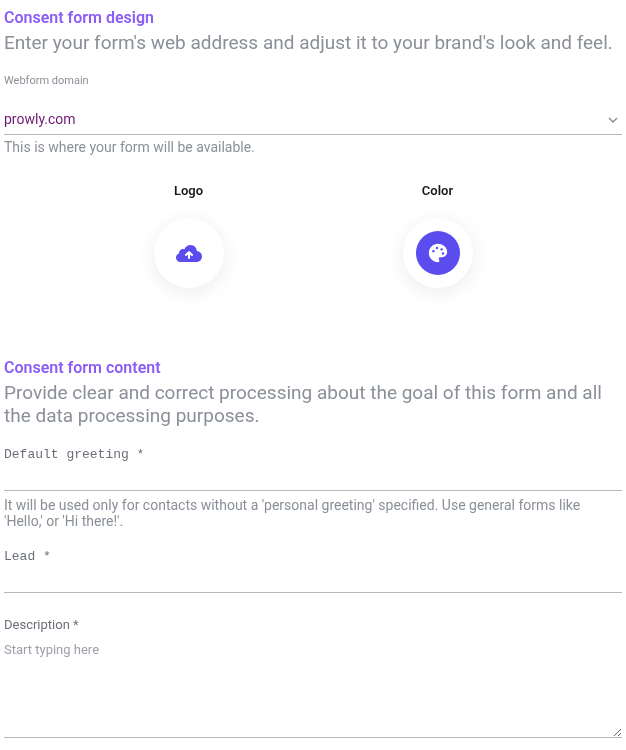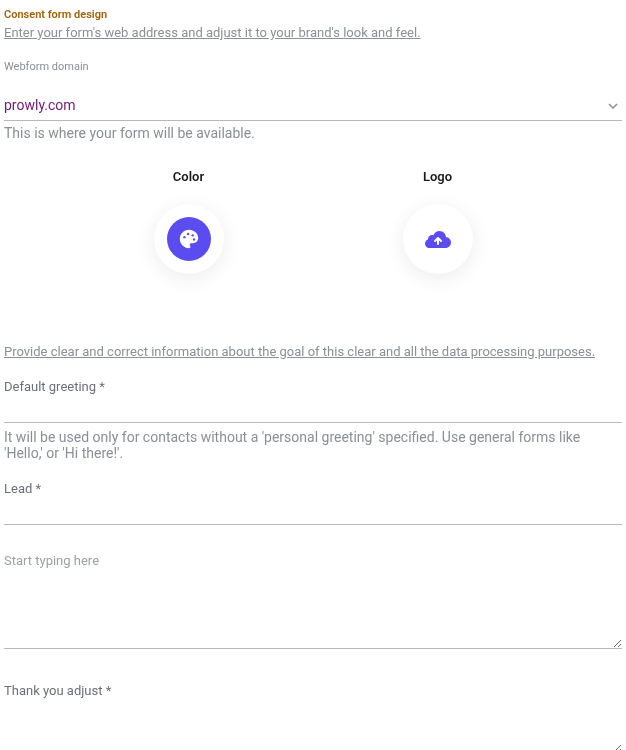--- a/index.html
+++ b/index.html
@@ -8,30 +8,29 @@
       padding: 0;
     }
     body {
       font-family: -apple-system, BlinkMacSystemFont, "Segoe UI", Roboto, Helvetica, Arial, sans-serif;
       background: #ffffff;
       color: #1a1a1a;
       padding: 8px 4px;
       width: 626px;
     }
     .section-title {
-      font-size: 11px;
+      font-size: 16px;
       font-weight: 600;
-      color: #a16207;
+      color: #8b5cf6;
       margin-bottom: 4px;
     }
     .section-subtitle {
-      font-size: 13px;
+      font-size: 19px;
       color: #8a8f98;
       margin-bottom: 20px;
-      text-decoration: underline;
     }
     .field-label {
       font-size: 11px;
       color: #8a8f98;
       margin-bottom: 18px;
       display: block;
     }
     .select-field {
       position: relative;
       border-bottom: 1px solid #b8b8b8;
@@ -107,20 +106,21 @@
       padding: 6px 0;
       outline: none;
       color: #1a1a1a;
       font-family: inherit;
     }
     .input-placeholder-label {
       font-size: 13px;
       color: #6b7078;
       margin-bottom: 0;
       display: block;
+      font-family: Liberation Mono, monospace;
     }
     .field-block {
       margin-bottom: 4px;
     }
     .field-block.with-helper {
       margin-bottom: 6px;
     }
     .textarea-block {
       margin-top: 24px;
     }
@@ -167,65 +167,67 @@
     <span class="select-value">prowly.com</span>
     <span class="select-caret">
       <svg width="10" height="6" viewBox="0 0 10 6">
           <path d="M1 1 L5 5 L9 1" fill="none" stroke="#8a8f98" stroke-width="1.5"></path>
         </svg>
     </span>
   </div>
   <div class="helper-text">This is where your form will be available.</div>
 
   <div class="design-row">
+    <div class="design-item">
+      <div class="design-label">Logo</div>
+      <div class="circle-button">
+        <span>
+          <svg width="28" height="20" viewBox="0 0 28 20">
+            <path d="M22 8.5 C22 4.9 19.1 2 15.5 2 C12.7 2 10.3 3.8 9.4 6.3 C9 6.1 8.5 6 8 6 C5.8 6 4 7.8 4 10 C4 10.2 4 10.3 4 10.5 C2.3 11 1 12.6 1 14.5 C1 16.9 3 19 5.5 19 L21.5 19 C24.5 19 27 16.5 27 13.5 C27 10.9 25.1 8.7 22.5 8.1 Z" fill="#5b4cf0"></path>
+            <path d="M14 15 L14 9 M14 9 L11 12 M14 9 L17 12" stroke="#ffffff" stroke-width="2" fill="none" stroke-linecap="round" stroke-linejoin="round"></path>
+          </svg>
+        </span>
+      </div>
+    </div>
     <div class="design-item">
       <div class="design-label">Color</div>
       <div class="circle-outer">
         <div class="circle-button filled">
           <span>
             <svg width="22" height="22" viewBox="0 0 24 24">
               <path d="M12 2 C6.5 2 2 6.5 2 12 C2 17.5 6.5 22 12 22 C12.9 22 13.6 21.3 13.6 20.4 C13.6 20 13.4 19.6 13.2 19.3 C12.9 19 12.8 18.6 12.8 18.2 C12.8 17.3 13.5 16.6 14.4 16.6 L16.3 16.6 C19.5 16.6 22 14 22 10.9 C22 6 17.5 2 12 2 Z" fill="#ffffff"></path>
               <circle cx="7" cy="10" r="1.3" fill="#5b4cf0"></circle>
               <circle cx="11" cy="6.5" r="1.3" fill="#5b4cf0"></circle>
               <circle cx="16" cy="8" r="1.3" fill="#5b4cf0"></circle>
               <circle cx="17.5" cy="12.5" r="1.3" fill="#5b4cf0"></circle>
             </svg>
           </span>
         </div>
       </div>
     </div>
-    <div class="design-item">
-      <div class="design-label">Logo</div>
-      <div class="circle-button">
-        <span>
-          <svg width="28" height="20" viewBox="0 0 28 20">
-            <path d="M22 8.5 C22 4.9 19.1 2 15.5 2 C12.7 2 10.3 3.8 9.4 6.3 C9 6.1 8.5 6 8 6 C5.8 6 4 7.8 4 10 C4 10.2 4 10.3 4 10.5 C2.3 11 1 12.6 1 14.5 C1 16.9 3 19 5.5 19 L21.5 19 C24.5 19 27 16.5 27 13.5 C27 10.9 25.1 8.7 22.5 8.1 Z" fill="#5b4cf0"></path>
-            <path d="M14 15 L14 9 M14 9 L11 12 M14 9 L17 12" stroke="#ffffff" stroke-width="2" fill="none" stroke-linecap="round" stroke-linejoin="round"></path>
-          </svg>
-        </span>
-      </div>
-    </div>
   </div>
 </div>
 
 <div class="content-section">
-  <div class="section-subtitle">Provide clear and correct information about the goal of this clear and all the data processing purposes.</div>
+  <div class="section-title">Consent form content</div>
+  <div class="section-subtitle">Provide clear and correct processing about the goal of this form and all the data processing purposes.</div>
 
   <div class="field-block with-helper">
     <label class="input-placeholder-label">Default greeting *</label>
     <input type="text" class="input-line" style="">
   </div>
   <div class="helper-text" style="margin-bottom:20px;">It will be used only for contacts without a 'personal greeting' specified. Use general forms like 'Hello,' or 'Hi there!'.</div>
 
   <div class="field-block">
     <label class="input-placeholder-label">Lead *</label>
     <input type="text" class="input-line" style="">
   </div>
 
   <div class="textarea-block">
+    <label class="textarea-label">Description *</label>
     <textarea class="textarea-field" placeholder="Start typing here" style=""></textarea>
   </div>
 
   <div class="textarea-block" style="margin-top:30px;">
     <label class="textarea-label">Thank you adjust *</label>
     <textarea class="textarea-field short" style=""></textarea>
   </div>
 
 </div>
 

